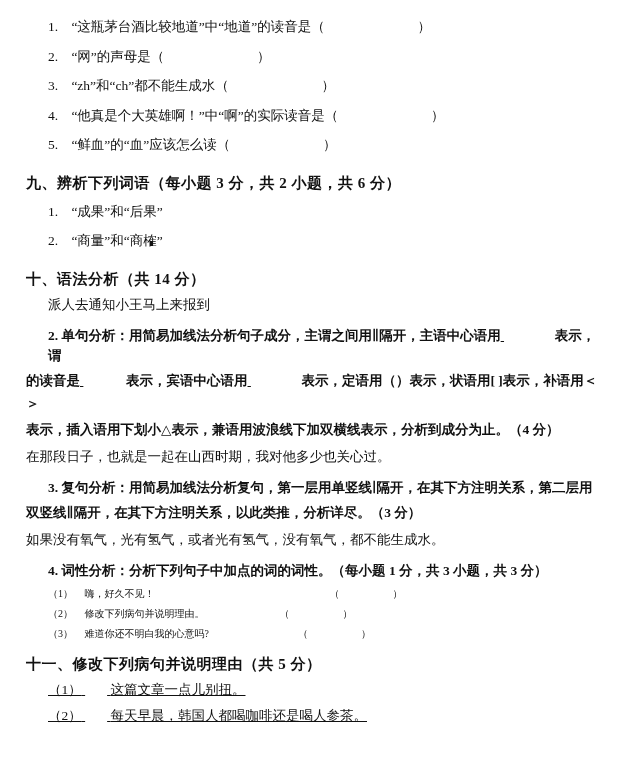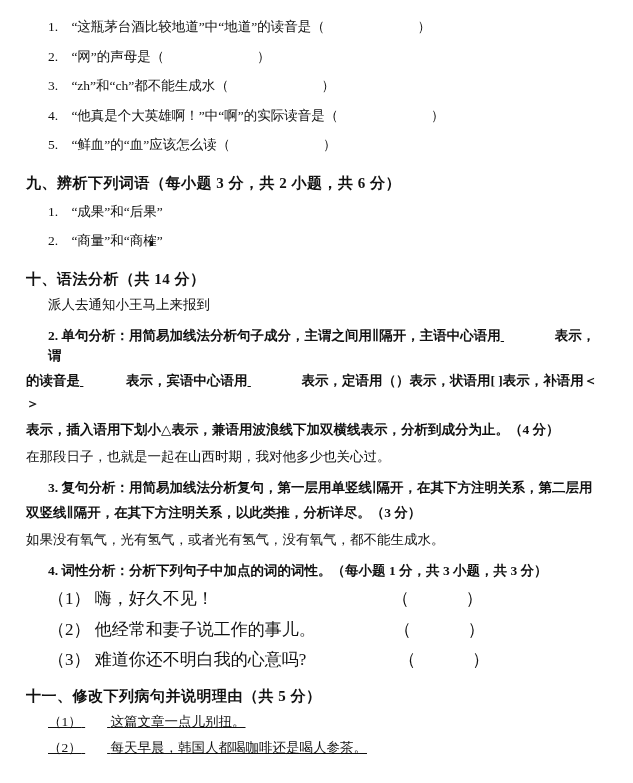--- a/index.html
+++ b/index.html
@@ -50,21 +50,21 @@
     font-size: 13.5px;
     margin: 10px 0 4px 22px;
     line-height: 1.5;
   }
   .plain-indent {
     font-size: 13.5px;
     margin: 6px 0 6px 22px;
     line-height: 1.55;
   }
   .paren-item {
-    font-size: 17px;
+    font-size: 10px;
     margin: 5px 0 5px 22px;
     line-height: 1.5;
     white-space: nowrap;
   }
   .paren-item .label {
     display: inline-block;
     min-width: 34px;
   }
   .lastitem {
     font-size: 13.5px;
@@ -172,21 +172,21 @@
     <div class="paren-item">
       <span class="label">（1）</span>
       <span>嗨，好久不见！</span>
       <span style="display:inline-block;width:170px"></span>
       <span>（</span>
       <span style="display:inline-block;width:48px"></span>
       <span>）</span>
     </div>
     <div class="paren-item">
       <span class="label">（2）</span>
-      <span>他经常和妻子说工作的事儿。</span>
+      <span>修改下列病句并说明理由。</span>
       <span style="display:inline-block;width:70px"></span>
       <span>（</span>
       <span style="display:inline-block;width:48px"></span>
       <span>）</span>
     </div>
     <div class="paren-item">
       <span class="label">（3）</span>
       <span>难道你还不明白我的心意吗?</span>
       <span style="display:inline-block;width:84px"></span>
       <span>（</span>

